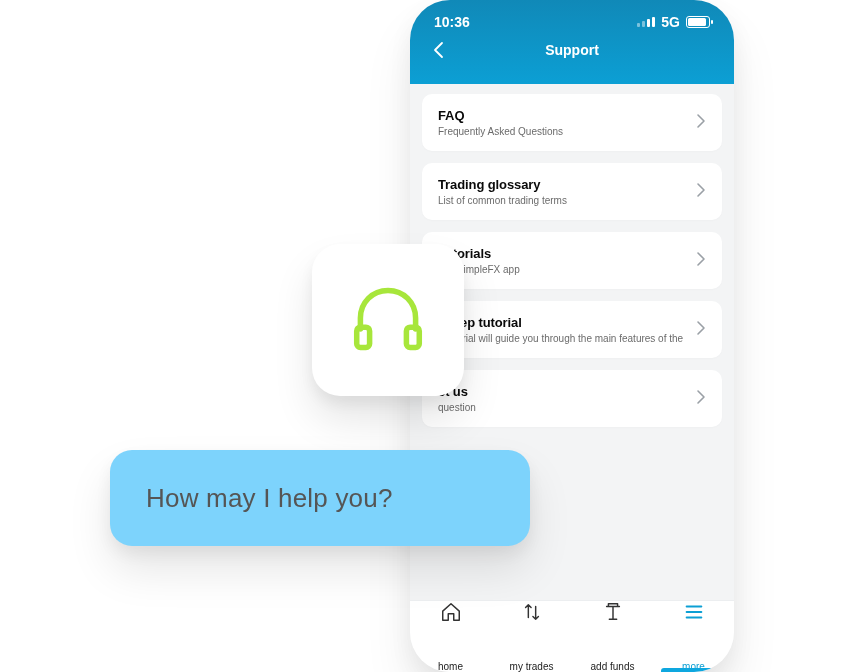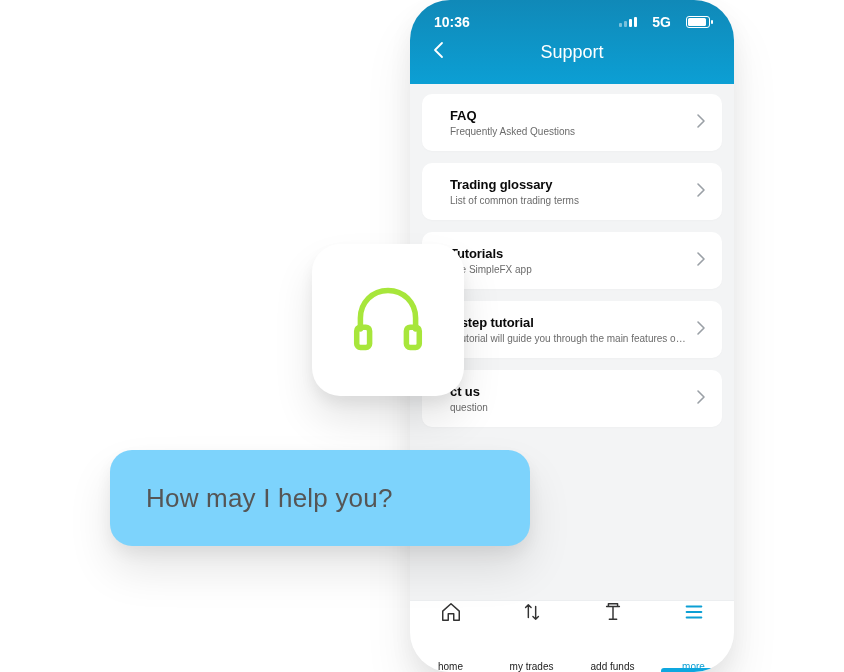--- a/index.html
+++ b/index.html
@@ -34,21 +34,21 @@
   
   .status-bar {
     display: flex;
     align-items: center;
     justify-content: space-between;
     padding: 14px 24px 0 24px;
     font-size: 14px;
     font-weight: 600;
     color: #fff;
   }
-  .status-right { display: flex; align-items: center; gap: 15px; }
+  .status-right { display: flex; align-items: center; gap: 6px; }
   .signal-dots { display: flex; gap: 2px; align-items: flex-end; }
   .signal-dots span { width: 3px; background:#fff; display:block; border-radius:1px;}
   .signal-dots span:nth-child(1){height:4px; opacity:.45;}
   .signal-dots span:nth-child(2){height:6px; opacity:.45;}
   .signal-dots span:nth-child(3){height:8px;}
   .signal-dots span:nth-child(4){height:10px;}
   .battery {
     width: 24px; height: 12px; border: 1.5px solid #fff; border-radius: 3px; position: relative;
   }
   .battery::after { content:""; position:absolute; right:-4px; top:3px; width:2px; height:4px; background:#fff; border-radius:1px;}
@@ -62,37 +62,37 @@
     position: relative;
   }
   .nav-back {
     position: absolute;
     left: 18px;
     top: 10px;
     width: 20px; height: 20px;
     display:flex; align-items:center; justify-content:center;
     color:#fff;
   }
-  .nav-title { font-size: 18px; font-weight: 400; color:#fff; }
+  .nav-title { font-size: 14px; font-weight: 700; color:#fff; }
   
   
   .content {
     padding: 10px 12px 0 12px;
   }
   .card {
     background: #fff;
     border-radius: 10px;
     padding: 14px 16px;
     margin-bottom: 12px;
     display: flex;
     align-items: center;
     justify-content: space-between;
     box-shadow: 0 1px 2px rgba(0,0,0,0.02);
   }
-  .card-text { flex: 1; min-width: 0; margin-left: 12px; }
+  .card-text { flex: 1; min-width: 0; }
   .card-title { font-size: 13px; font-weight: 800; color: #0a0a0a; margin-bottom: 3px; letter-spacing: -0.1px;}
   .card-sub { font-size: 10px; color: #6b6b6b; white-space: nowrap; overflow: hidden; text-overflow: ellipsis; }
   .chevron { color: #8a8f95; flex-shrink: 0; margin-left: 10px; }
   
   
   .tabbar {
     position: absolute;
     bottom: 0; left: 0; right: 0;
     height: 72px;
     background: #fff;

